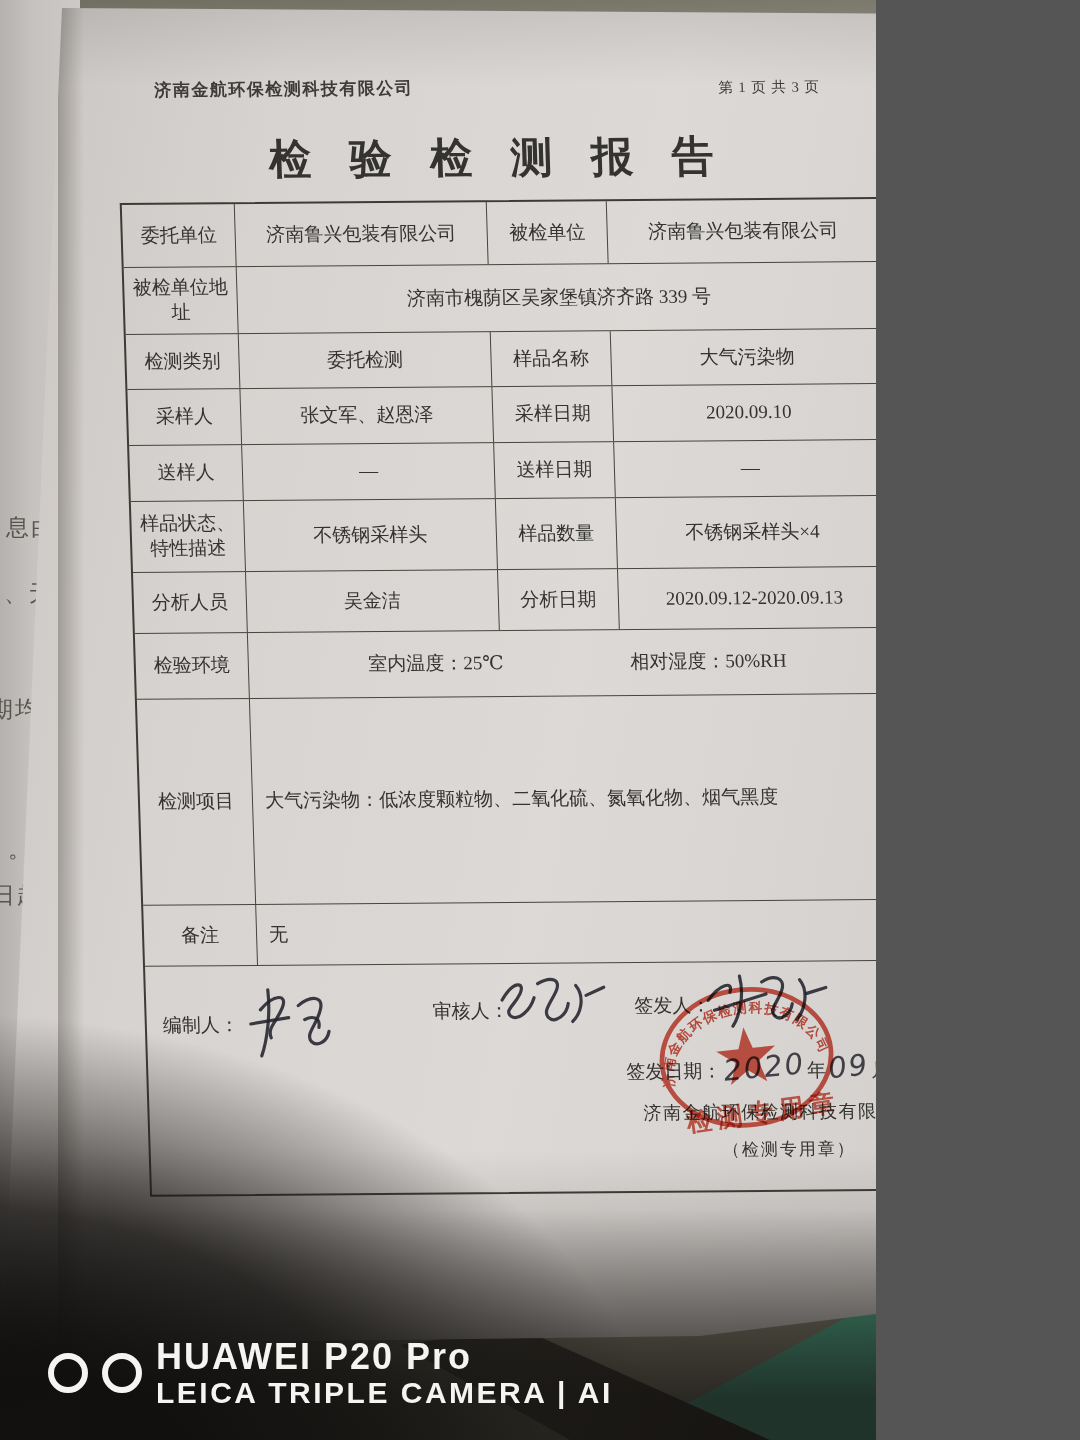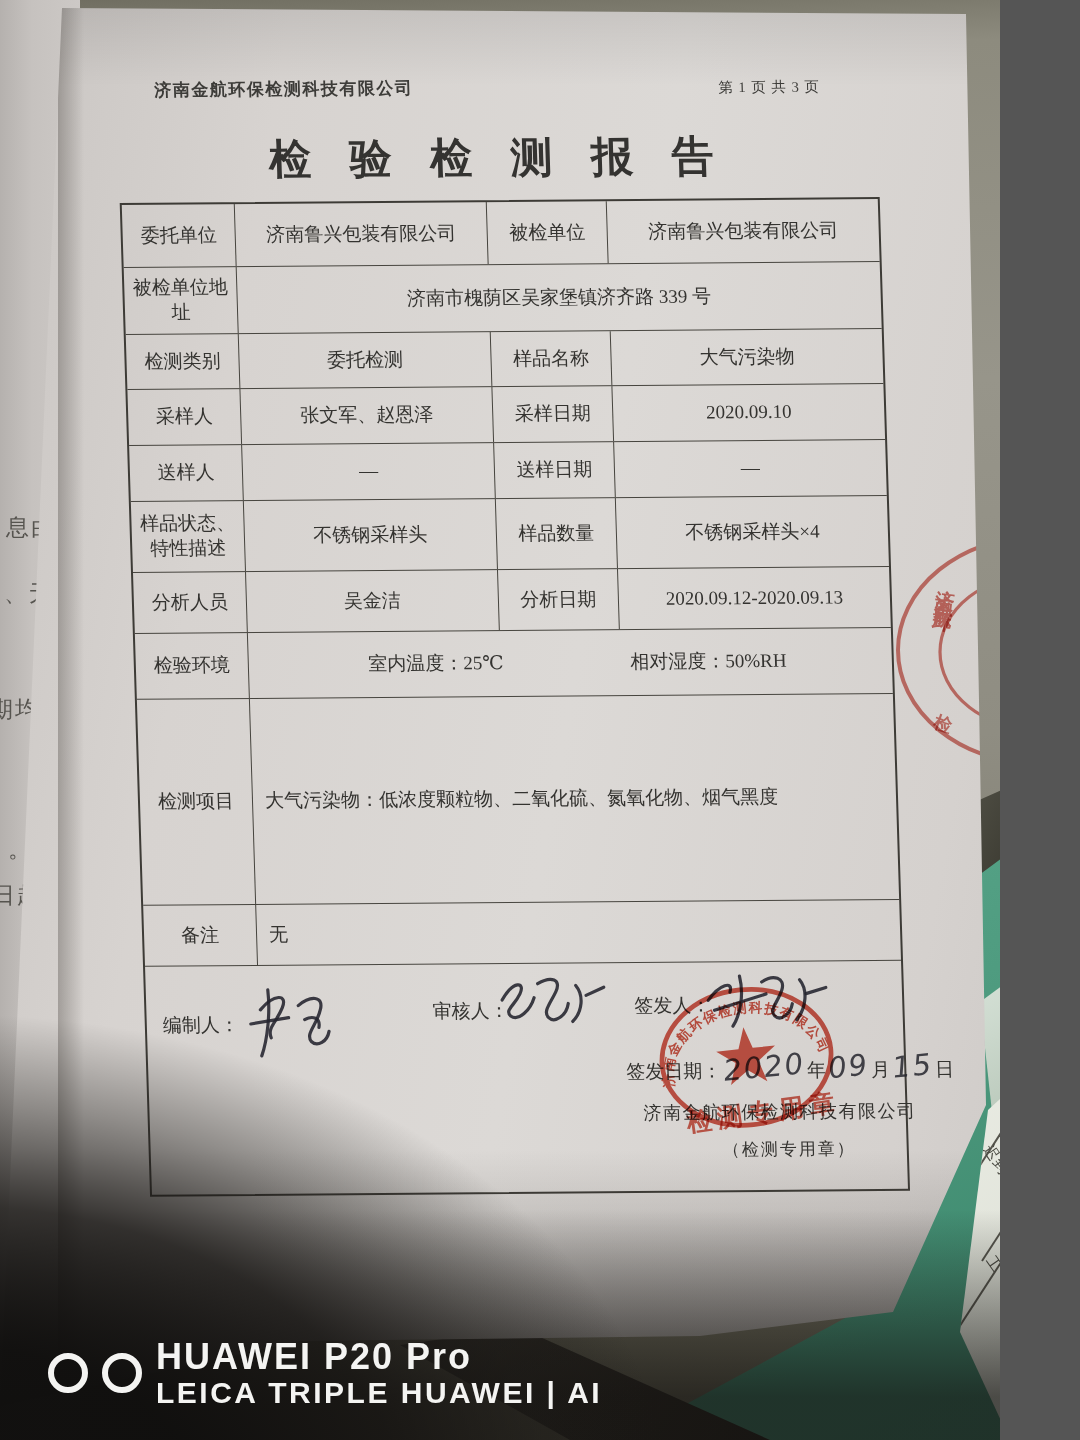--- a/index.html
+++ b/index.html
@@ -1,17 +1,17 @@
 <!DOCTYPE html>
 <html><head>
 <meta charset="utf-8">
 <style>
   html,body{margin:0;padding:0;background:#555;}
   #scene{
-    position:relative;width:1000px;height:1440px;overflow:hidden;
+    position:relative;width:876px;height:1440px;overflow:hidden;
     font-family:"Liberation Serif","DejaVu Serif",serif;
     background:linear-gradient(178deg,#6f6d60 0%,#8d8b7e 5%,#97958a 28%,#8f8d82 52%,#7e7c70 72%,#62604f 100%);
   }
   .abs{position:absolute;}
   
   .desk-dark-diag{left:940px;top:745px;width:140px;height:150px;
     background:linear-gradient(115deg,#5c5b50,#3d3c33 60%,#333228);
     clip-path:polygon(28px 60px,140px 10px,140px 135px,38px 135px);}
   .green-mat{left:560px;top:790px;width:520px;height:650px;
     background:linear-gradient(160deg,#5ba88c 0%,#4f9c80 40%,#3f8a6f 80%);
@@ -261,17 +261,17 @@
     <div class="abs paper-bottom-shade"></div>
   </div>
 
   <div class="abs shadow-overlay"></div>
 
   <div class="abs watermark">
     <div class="wm-lens"></div>
     <div class="wm-lens"></div>
     <div class="wm-text">
       <div class="l1">HUAWEI P20 Pro</div>
-      <div class="l2">LEICA TRIPLE HUAWEI | AI</div>
+      <div class="l2">LEICA TRIPLE CAMERA | AI</div>
     </div>
   </div>
 
 </div>
 
 </body></html>

